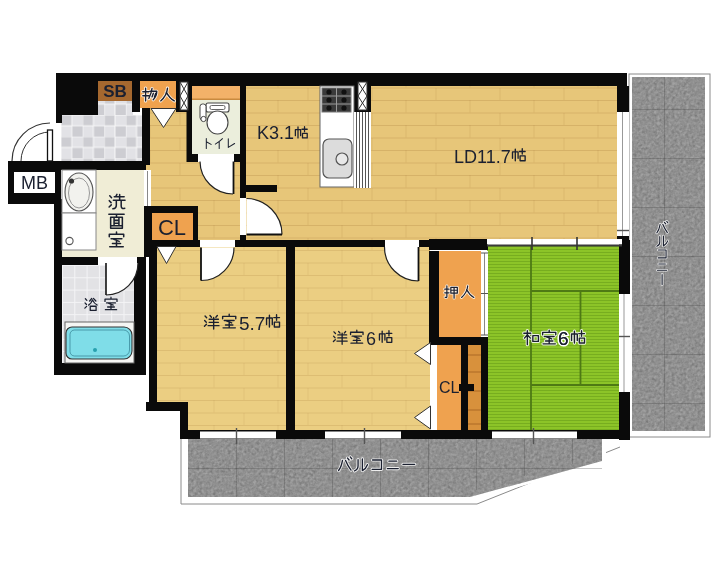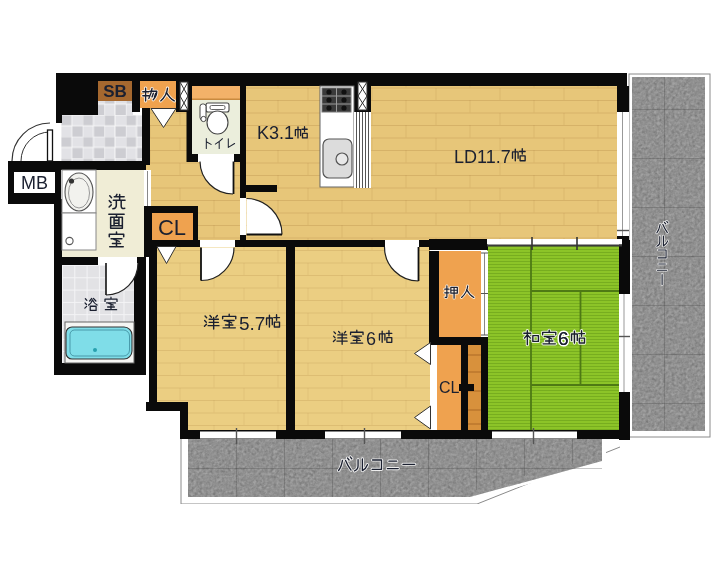--- a/index.html
+++ b/index.html
@@ -1,16 +1,16 @@
 <!DOCTYPE html>
 <html><head>
 <meta charset="utf-8">
 <style>
 html,body{margin:0;padding:0;background:#fff;}
-#plan{width:720px;height:504px;position:relative;}
+#plan{width:720px;height:576px;position:relative;}
 text{font-family:"Liberation Sans",sans-serif;fill:#1b2030;}
 .w{fill:#0a0a0a;}
 .glyph{stroke:#1b2030;stroke-width:1.7;fill:none;stroke-linecap:round;stroke-linejoin:round;}
 .halo{stroke:#fff;stroke-width:4;fill:none;stroke-linecap:round;stroke-linejoin:round;opacity:.85;}
 </style>
 </head>
 <body>
 <div id="plan">
 <svg width="720" height="576" viewBox="0 0 720 576" xmlns="http://www.w3.org/2000/svg">
 <defs>

